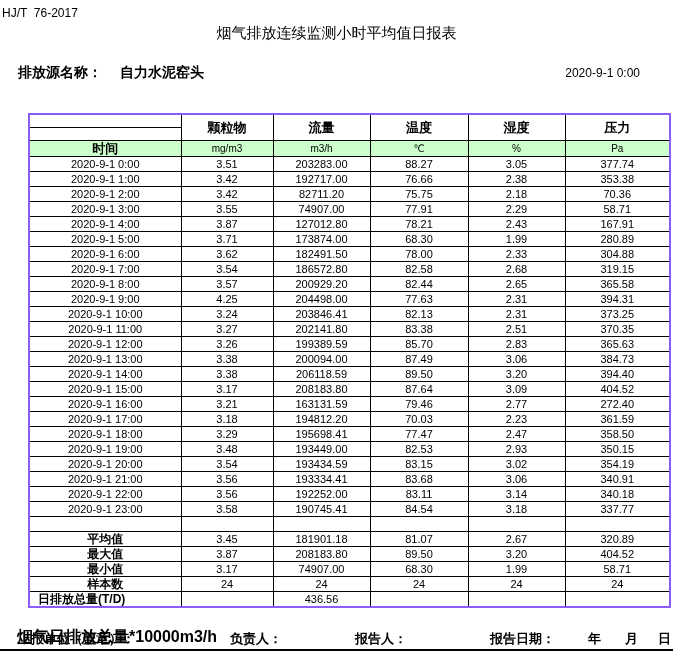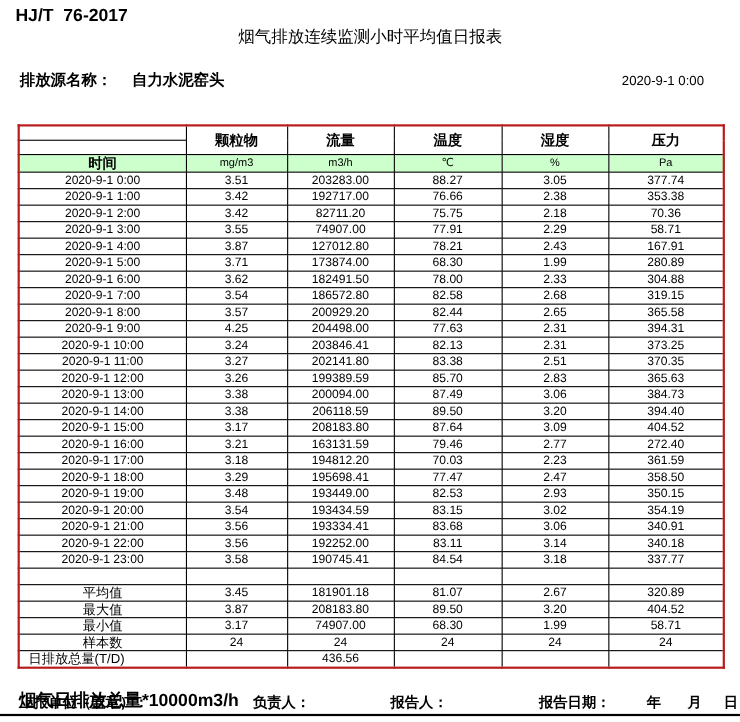--- a/index.html
+++ b/index.html
@@ -6,42 +6,42 @@
   #page {
     position: relative;
     width: 673px;
     height: 656px;
     background: #ffffff;
     font-family: "Liberation Sans", "DejaVu Sans", sans-serif;
     color: #000000;
     overflow: hidden;
   }
   .std-code {
-    position: absolute; left: 14px; top: 6px;
-    font-size: 16px; font-weight: bold; white-space: pre;
+    position: absolute; left: 2px; top: 6px;
+    font-size: 12px; font-weight: normal; white-space: pre;
   }
   .title {
     position: absolute; left: 0; top: 24px; width: 100%;
     text-align: center; font-size: 15px; font-weight: normal;
   }
   .source-line {
     position: absolute; left: 18px; top: 64px;
     font-size: 14px; font-weight: bold;
   }
   .source-line .src-name { margin-left: 18px; }
   .report-time {
     position: absolute; right: 33px; top: 66px;
     font-size: 12px; font-weight: normal;
   }
   table.report {
-    position: absolute; left: 16px; top: 113px;
+    position: absolute; left: 28px; top: 113px;
     width: 641px;
     border-collapse: collapse;
     table-layout: fixed;
-    border: 2px solid #b91c1c;
+    border: 2px solid #8b5cf6;
   }
   table.report td, table.report th {
     border: 1px solid #000;
     padding: 0;
     text-align: center;
     overflow: hidden;
     white-space: nowrap;
   }
   tr.head-row td, tr.head-row th { height: 12px; }
   table.report th.col-head {
@@ -52,21 +52,21 @@
     background: var(--green, #ccffcc);
     height: 15px; font-size: 10px; line-height: 15px;
   }
   tr.unit-row td.time-head {
     font-size: 13px; font-weight: bold;
   }
   tbody.body-rows td, tr.blank-row td, tbody.summary td {
     height: 14px; line-height: 14px; font-size: 11px;
   }
   tbody.summary td:first-child {
-    font-weight: normal; font-size: 12px;
+    font-weight: bold; font-size: 12px;
   }
   tbody.summary tr:last-child td:first-child {
     text-align: left; padding-left: 8px;
   }
   .note {
     position: absolute; left: 17px; top: 627px;
     font-size: 16px; font-weight: bold;
   }
   .footer-line {
     position: absolute; left: 0; top: 630px; width: 100%;

